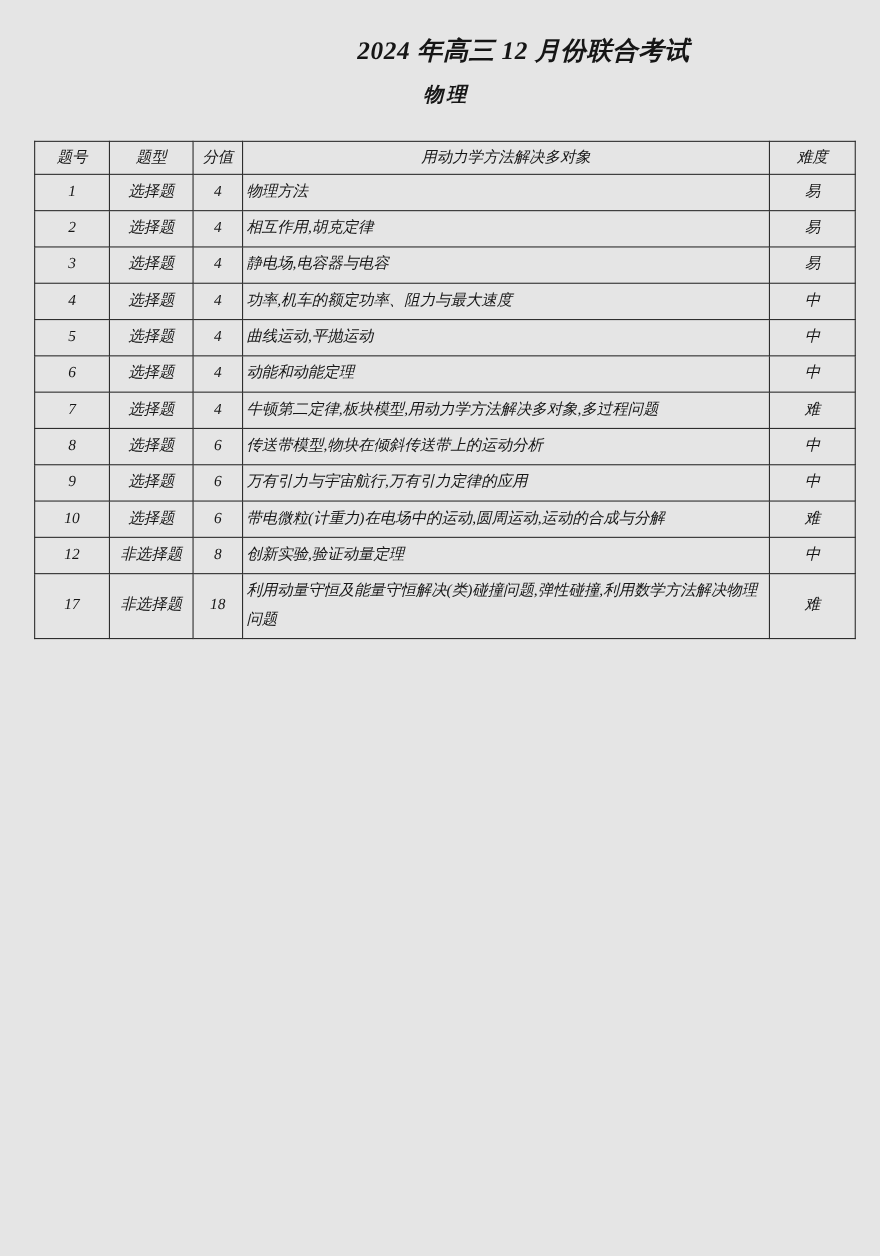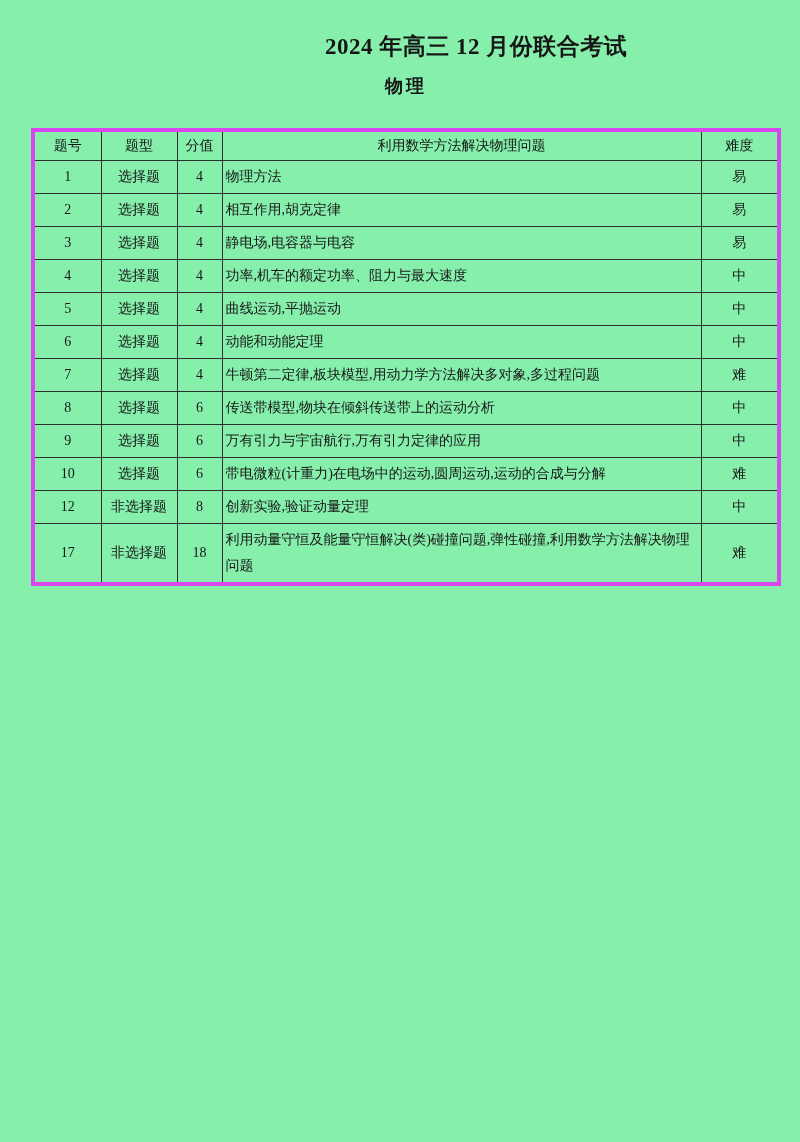--- a/index.html
+++ b/index.html
@@ -5,22 +5,23 @@
   * { margin: 0; padding: 0; box-sizing: border-box; }
   html, body { background: #ffffff; }
   body {
     font-family: "Liberation Serif", "DejaVu Serif", serif;
     color: #161616;
   }
   .page {
     position: relative;
     width: 800px;
     height: 1142px;
-    background: #86efac;
+    background: #e5e5e5;
     overflow: hidden;
+    font-style: italic;
   }
   .doc-title {
     position: absolute;
     top: 31px;
     left: 476px;
     transform: translateX(-50%);
     font-size: 23px;
     font-weight: bold;
     white-space: nowrap;
     letter-spacing: 0.5px;
@@ -34,21 +35,21 @@
     font-weight: bold;
     letter-spacing: 3px;
     white-space: nowrap;
   }
   table.exam-table {
     position: absolute;
     left: 31px;
     top: 128px;
     width: 746px;
     border-collapse: collapse;
-    border: 4px solid #d946ef;
+    border: 1px solid #d946ef;
     table-layout: fixed;
   }
   .exam-table th, .exam-table td {
     border: 1px solid #2e2e2e;
     font-size: 14px;
     font-weight: normal;
     line-height: 26px;
     vertical-align: middle;
     color: #161616;
   }
@@ -75,21 +76,21 @@
       <col class="col-type">
       <col class="col-score">
       <col class="col-content">
       <col class="col-diff">
     </colgroup>
     <thead>
       <tr>
         <th>题号</th>
         <th>题型</th>
         <th>分值</th>
-        <th>利用数学方法解决物理问题</th>
+        <th>用动力学方法解决多对象</th>
         <th>难度</th>
       </tr>
     </thead>
     <tbody>
   <tr>
     <td class="cell-center">1</td>
     <td class="cell-center">选择题</td>
     <td class="cell-center">4</td>
     <td class="cell-left">物理方法</td>
     <td class="cell-center">易</td>

